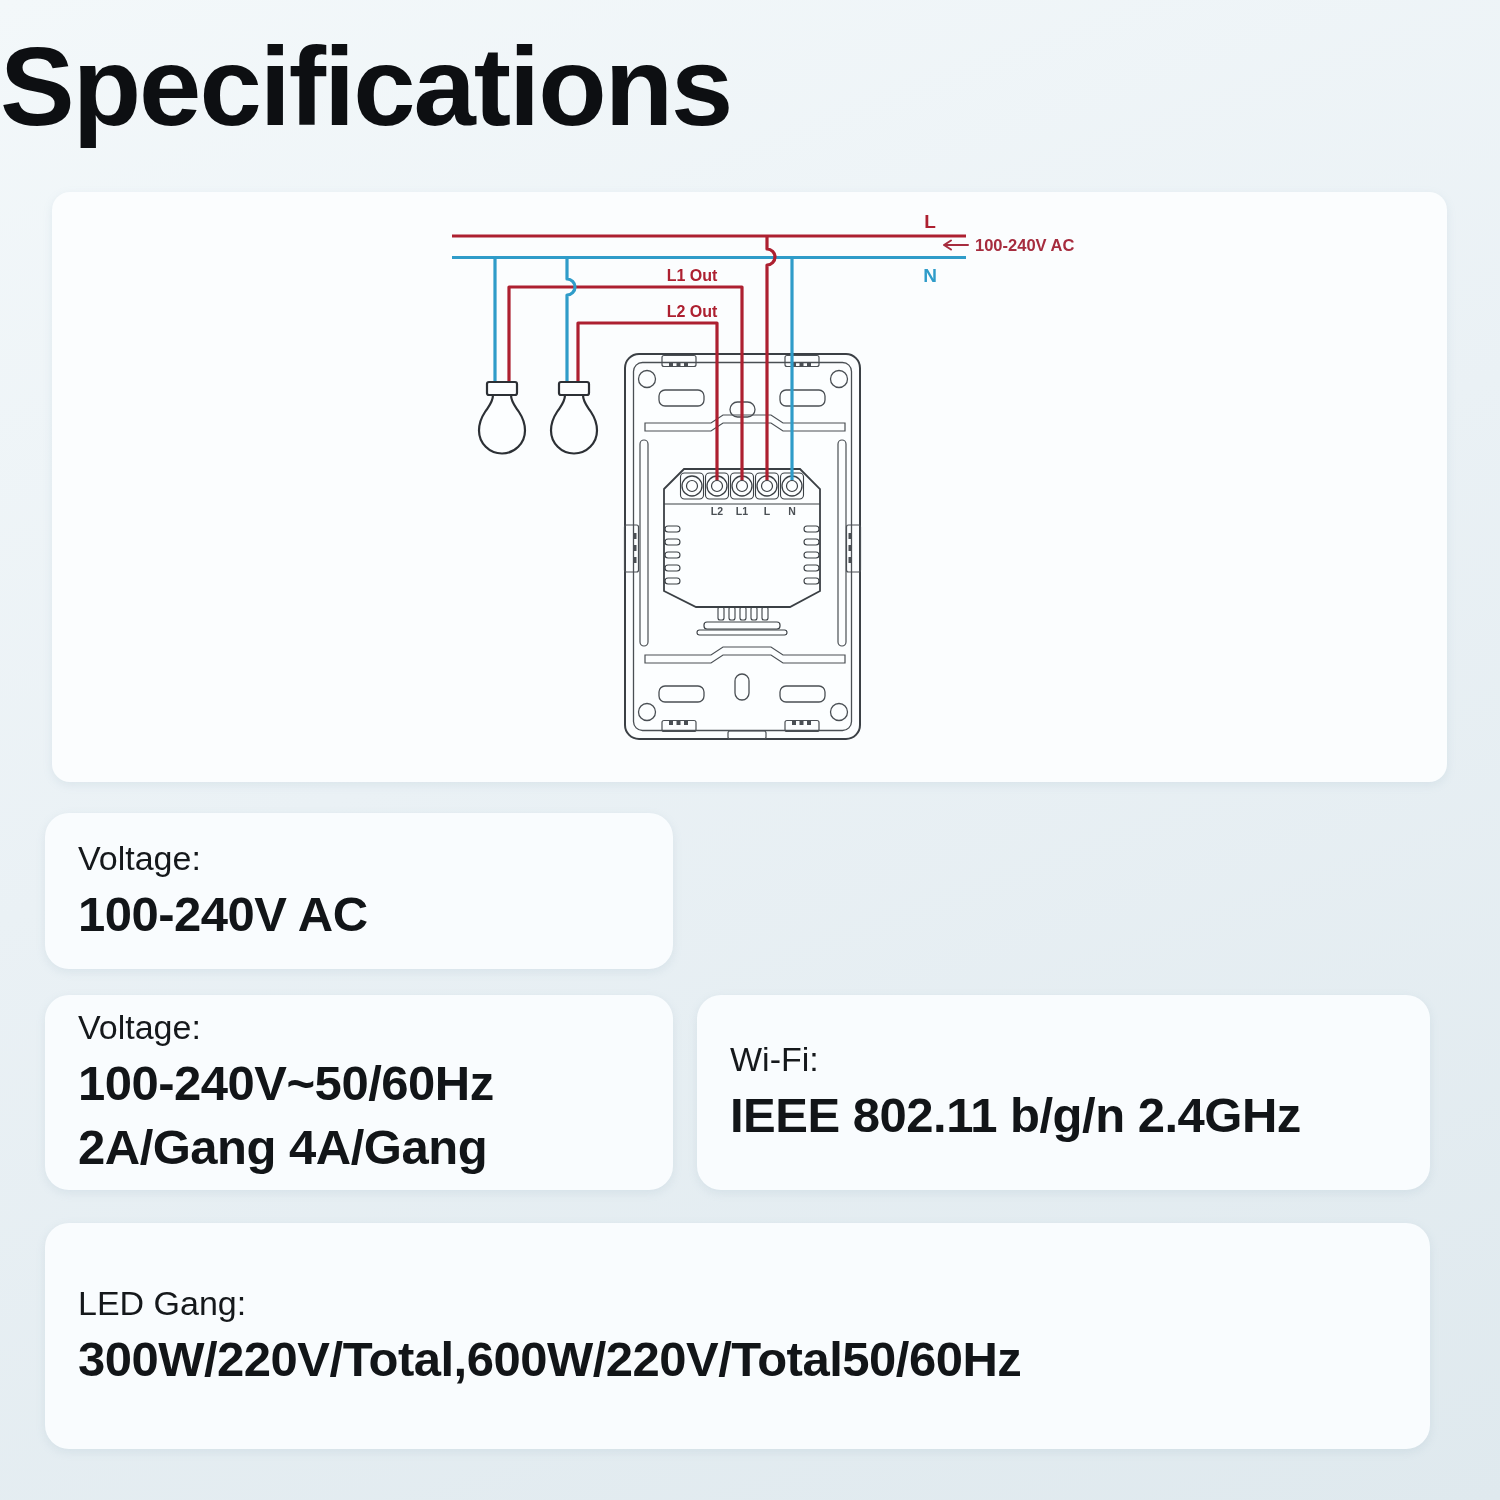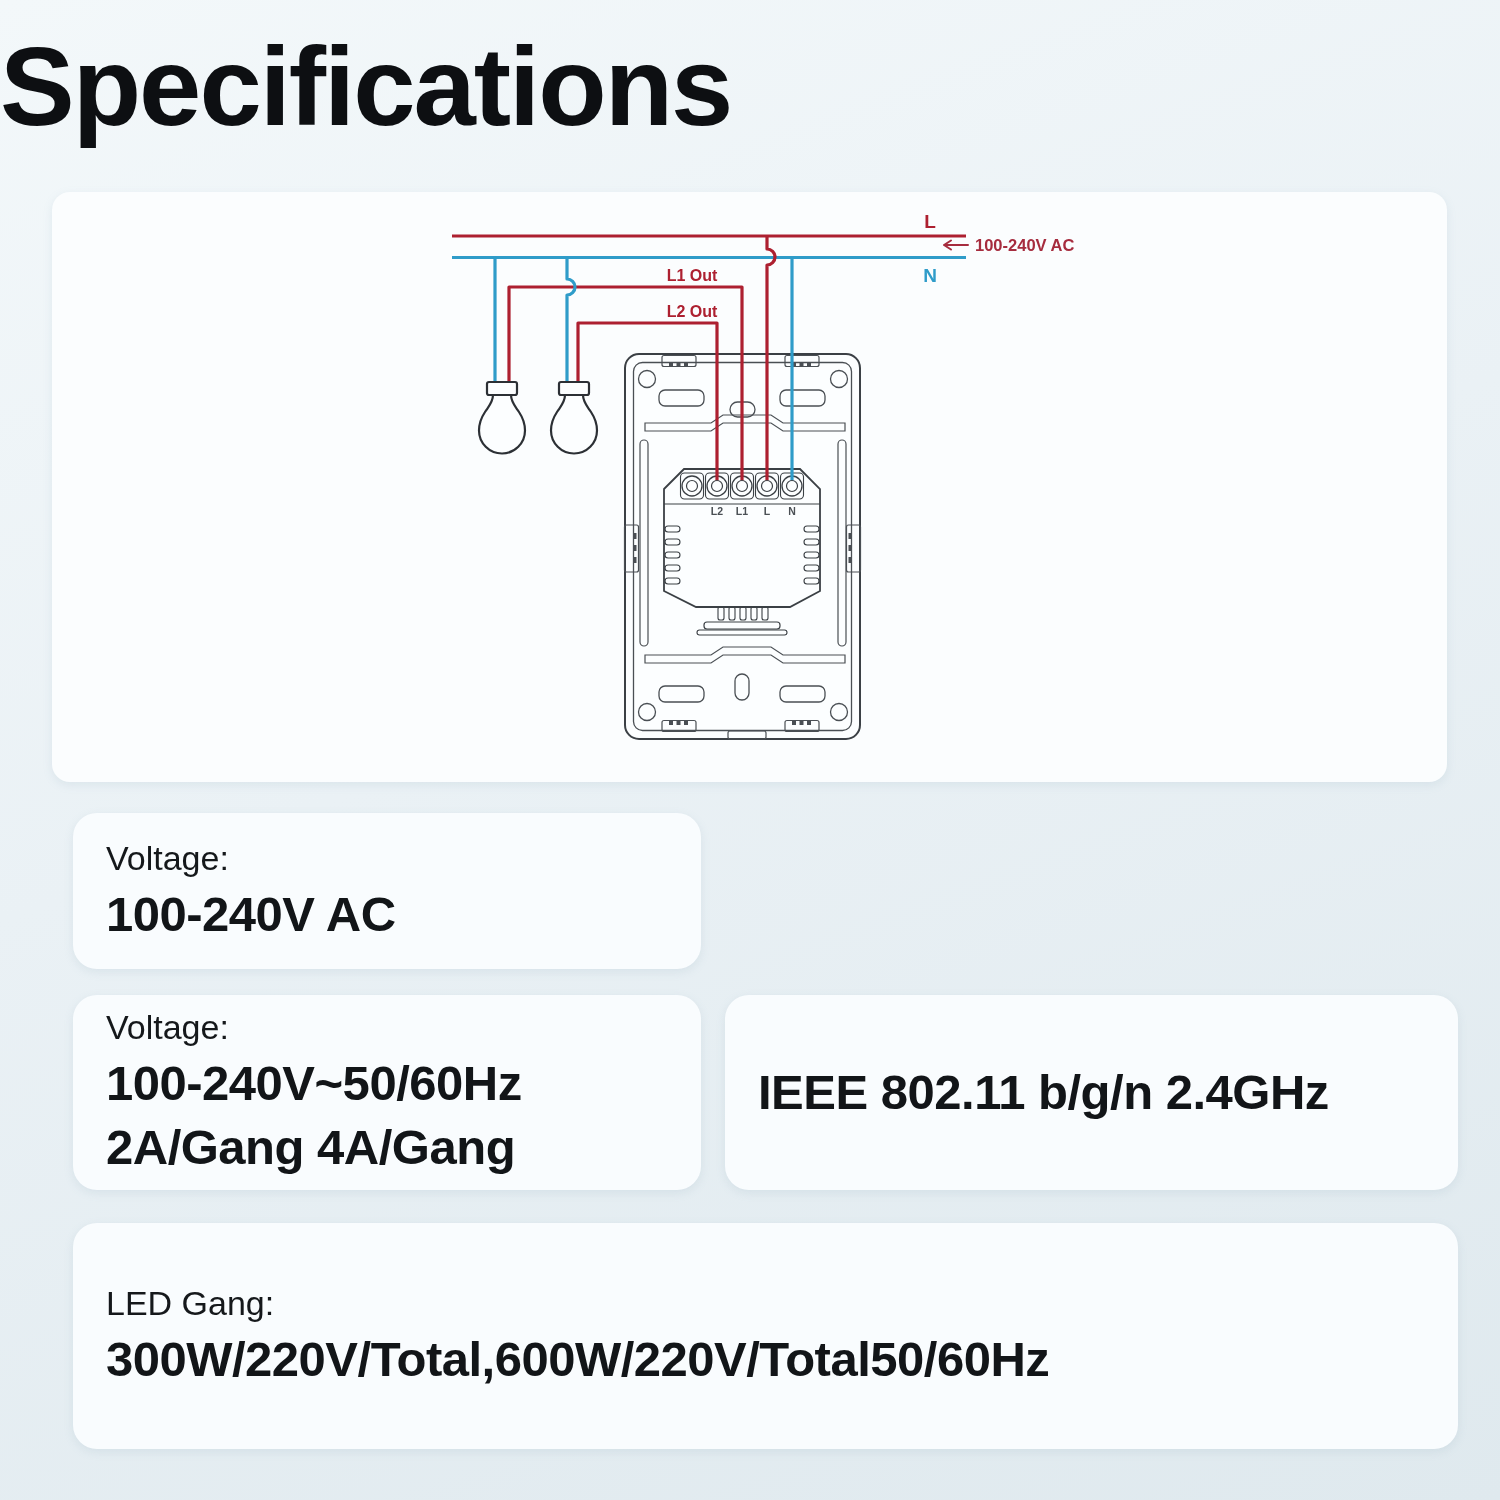--- a/index.html
+++ b/index.html
@@ -20,21 +20,21 @@
   .panel{
     position:absolute;left:52px;top:192px;width:1395px;height:590px;
     background:#fbfdfe;border-radius:18px;
     box-shadow:0 3px 10px rgba(130,160,180,0.15);
   }
   .panel svg{display:block;width:100%;height:100%;}
   .card{
     position:absolute;background:#f9fcfe;border-radius:24px;
     box-shadow:0 3px 10px rgba(130,160,180,0.16);
     padding:0 33px;box-sizing:border-box;
-    display:flex;flex-direction:column;justify-content:center;margin-left:28px;
+    display:flex;flex-direction:column;justify-content:center;
   }
   .card-label{font-size:34px;color:#15181b;line-height:1.35;}
   .card-value{font-size:49px;font-weight:bold;color:#121518;line-height:1.32;letter-spacing:-0.5px;}
   #card-voltage{left:45px;top:813px;width:628px;height:156px;}
   #card-dimension{left:697px;top:813px;width:733px;height:156px;}
   #card-output{left:45px;top:995px;width:628px;height:195px;}
   #card-wifi{left:697px;top:995px;width:733px;height:195px;}
   #card-led{left:45px;top:1223px;width:1385px;height:226px;}
   .wire{fill:none;stroke-width:3.2px;stroke-linejoin:round;stroke-linecap:butt;}
   .outline{stroke:#3b4045;fill:none;}
@@ -193,20 +193,21 @@
   </section>
 
 
   <section class="card" id="card-output">
     <div class="card-label">Voltage:</div>
     <div class="card-value">100-240V~50/60Hz</div>
     <div class="card-value">2A/Gang 4A/Gang</div>
   </section>
 
   <section class="card" id="card-wifi">
+    <div class="card-label">Wi-Fi:</div>
     <div class="card-value">IEEE 802.11 b/g/n 2.4GHz</div>
   </section>
 
   <section class="card" id="card-led">
     <div class="card-label">LED Gang:</div>
     <div class="card-value">300W/220V/Total,600W/220V/Total50/60Hz</div>
   </section>
 
 </div>
 

